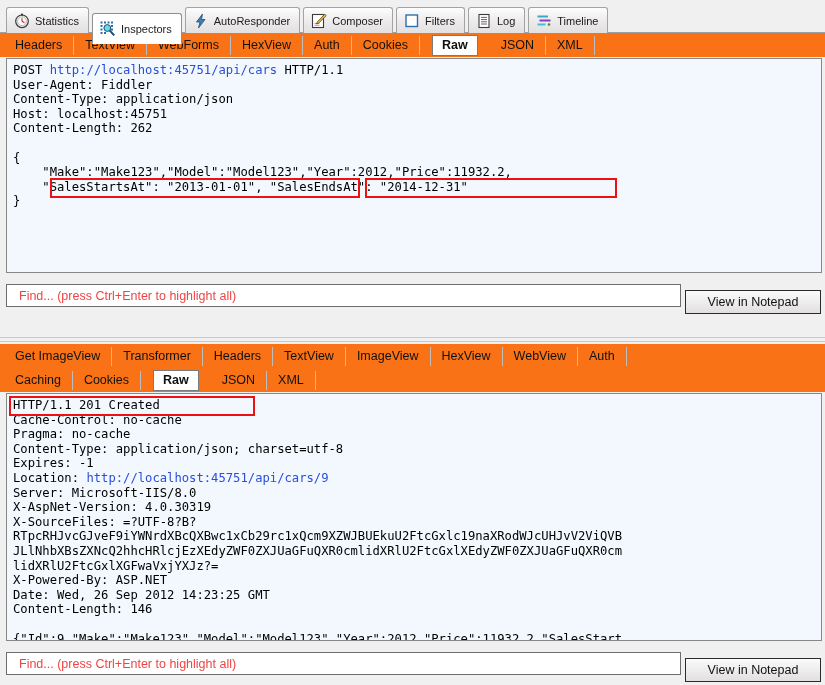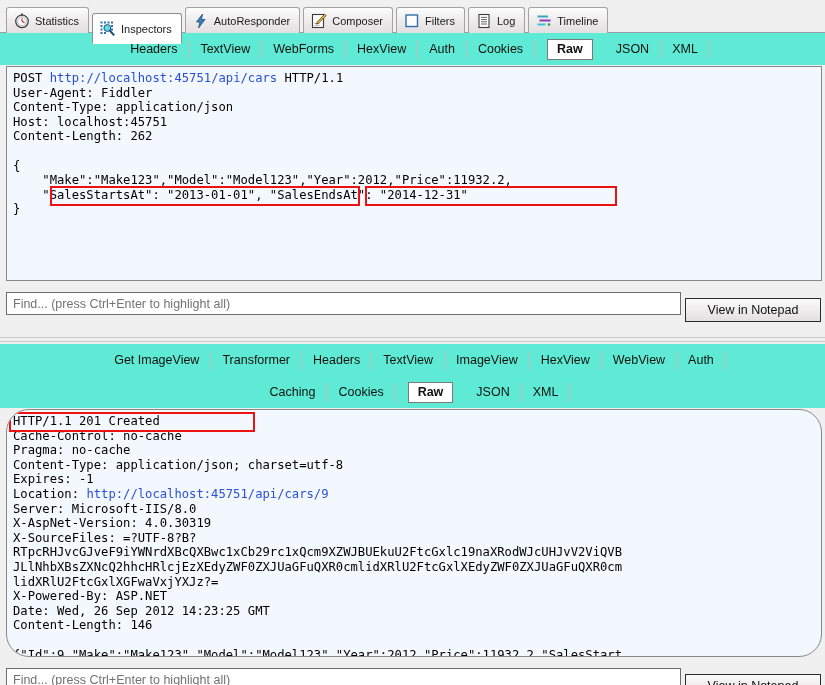--- a/index.html
+++ b/index.html
@@ -68,25 +68,24 @@
     width: 16px; height: 16px;
     display: inline-block;
     flex: 0 0 16px;
     position: relative;
   }
 
   
   .subtabs {
     display: flex;
     align-items: center;
-    height: 32px;
-    background: #5eead4;
+    height: 24px;
+    background: #f97316;
     padding-left: 4px;
     box-sizing: border-box;
-    justify-content: center;
   }
   .subtab {
     font-size: 12.5px;
     color: #111;
     padding: 2px 11px 2px 11px;
     border-right: 1px solid #bdbdbd;
     line-height: 16px;
     white-space: nowrap;
     height: 19px;
     box-sizing: border-box;
@@ -164,23 +163,23 @@
     box-sizing: border-box;
   }
   .find-input {
     flex: 1 1 auto;
     height: 23px;
     border: 1px solid #6d6d6d;
     background: #ffffff;
     box-sizing: border-box;
     display: flex;
     align-items: center;
-    padding-left: 6px;
+    padding-left: 12px;
     font-size: 12.5px;
-    color: #737373;
+    color: #ef4444;
   }
   .notepad-btn {
     width: 136px;
     height: 24px;
     border: 1px solid #2b2b2b;
     background: linear-gradient(to bottom, #fbfbfb, #eceaea 60%, #e1dfdf);
     box-sizing: border-box;
     display: flex;
     align-items: center;
     justify-content: center;
@@ -349,21 +348,21 @@
     </div>
 
     <div class="subtabs">
       <div class="subtab">Caching</div>
       <div class="subtab">Cookies</div>
       <div class="subtab sel">Raw</div>
       <div class="subtab">JSON</div>
       <div class="subtab last">XML</div>
     </div>
 
-    <div class="raw-box" style="height:248px;border-radius:23px;">
+    <div class="raw-box" style="height:248px;">
       <div class="raw-text"><span>HTTP/1.1 201 Created</span>
 <span>Cache-Control: no-cache</span>
 <span>Pragma: no-cache</span>
 <span>Content-Type: application/json; charset=utf-8</span>
 <span>Expires: -1</span>
 <span>Location: </span><span class="link">http://localhost:45751/api/cars/9</span>
 <span>Server: Microsoft-IIS/8.0</span>
 <span>X-AspNet-Version: 4.0.30319</span>
 <span>X-SourceFiles: =?UTF-8?B?</span>
 <span>RTpcRHJvcGJveF9iYWNrdXBcQXBwc1xCb29rc1xQcm9XZWJBUEkuU2FtcGxlc19naXRodWJcUHJvV2ViQVB</span>

